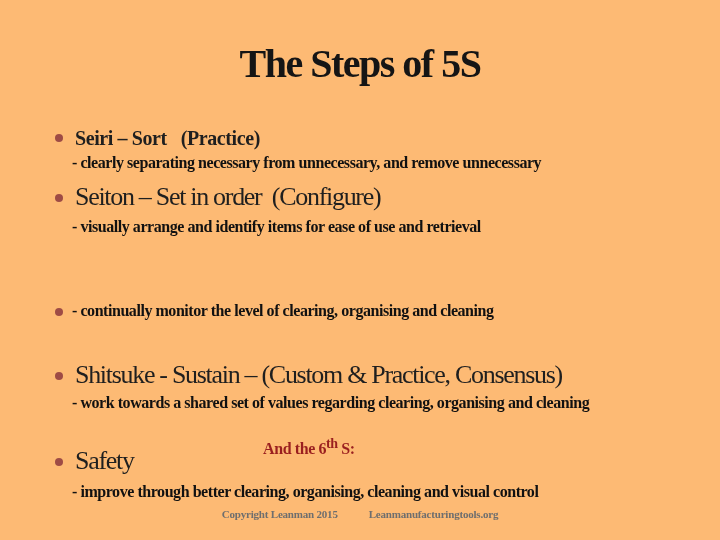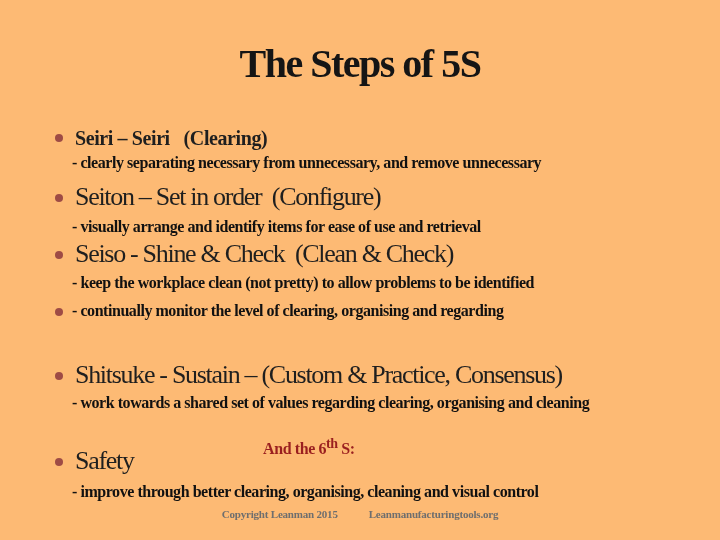--- a/index.html
+++ b/index.html
@@ -115,39 +115,34 @@
 </style>
 </head>
 <body>
 
 <div class="slide">
 
   <div class="slide-title">The Steps of 5S</div>
 
   <div class="item i1">
     <span class="dot"></span>
-    <span class="heading">Seiri – Seiri   (Clearing)</span>
+    <span class="heading">Seiri – Sort   (Practice)</span>
     <span class="detail">- clearly separating necessary from unnecessary, and remove unnecessary</span>
   </div>
 
   <div class="item i2">
     <span class="dot"></span>
     <span class="heading">Seiton – Set in order  (Configure)</span>
     <span class="detail">- visually arrange and identify items for ease of use and retrieval</span>
   </div>
 
-  <div class="item i3">
-    <span class="dot"></span>
-    <span class="heading">Seiso - Shine &amp; Check  (Clean &amp; Check)</span>
-    <span class="detail">- keep the workplace clean (not pretty) to allow problems to be identified</span>
-  </div>
 
   <div class="item i4">
     <span class="dot"></span>
-    <span class="detail">- continually monitor the level of clearing, organising and regarding</span>
+    <span class="detail">- continually monitor the level of clearing, organising and cleaning</span>
   </div>
 
   <div class="item i5">
     <span class="dot"></span>
     <span class="heading">Shitsuke - Sustain – (Custom &amp; Practice, Consensus)</span>
     <span class="detail">- work towards a shared set of values regarding clearing, organising and cleaning</span>
   </div>
 
   <div class="sixth-s"><span>And the 6</span><sup>th</sup><span> S:</span></div>
 

